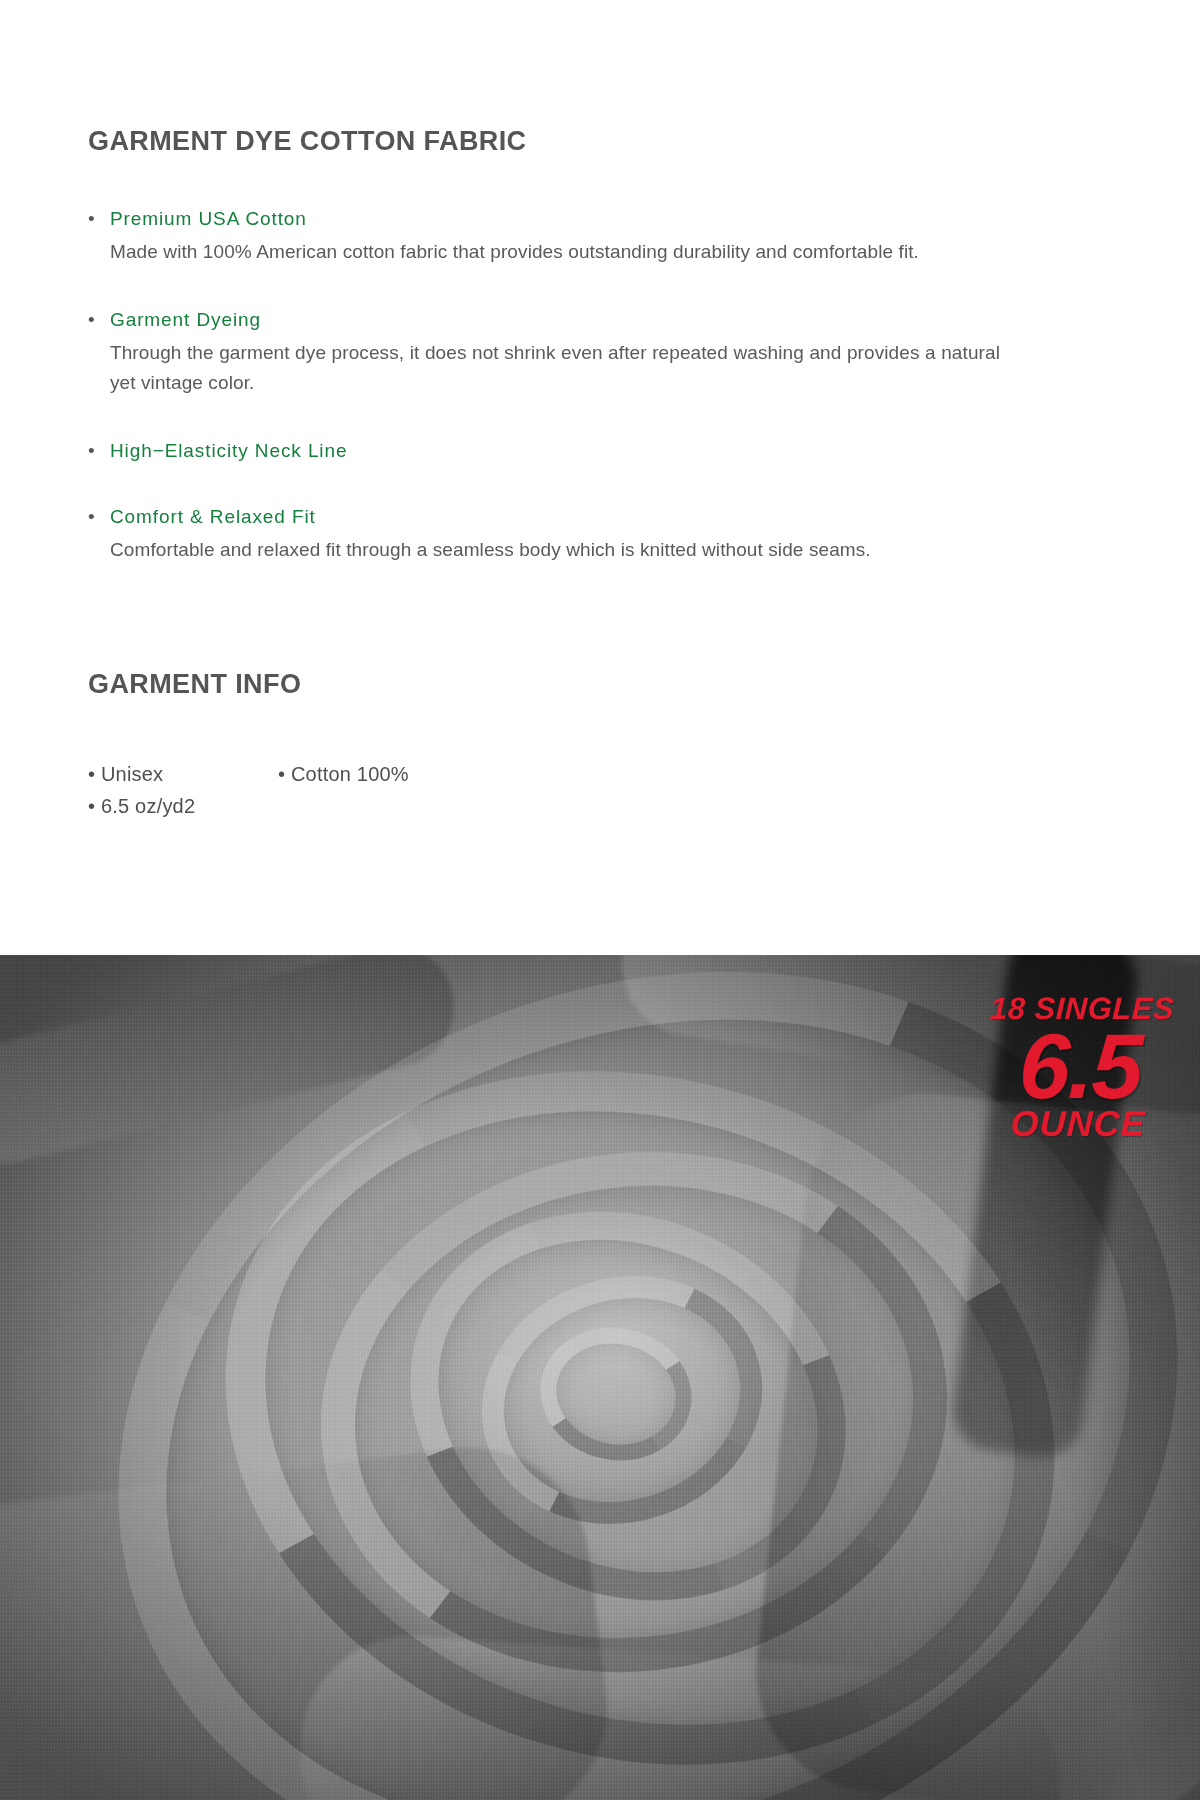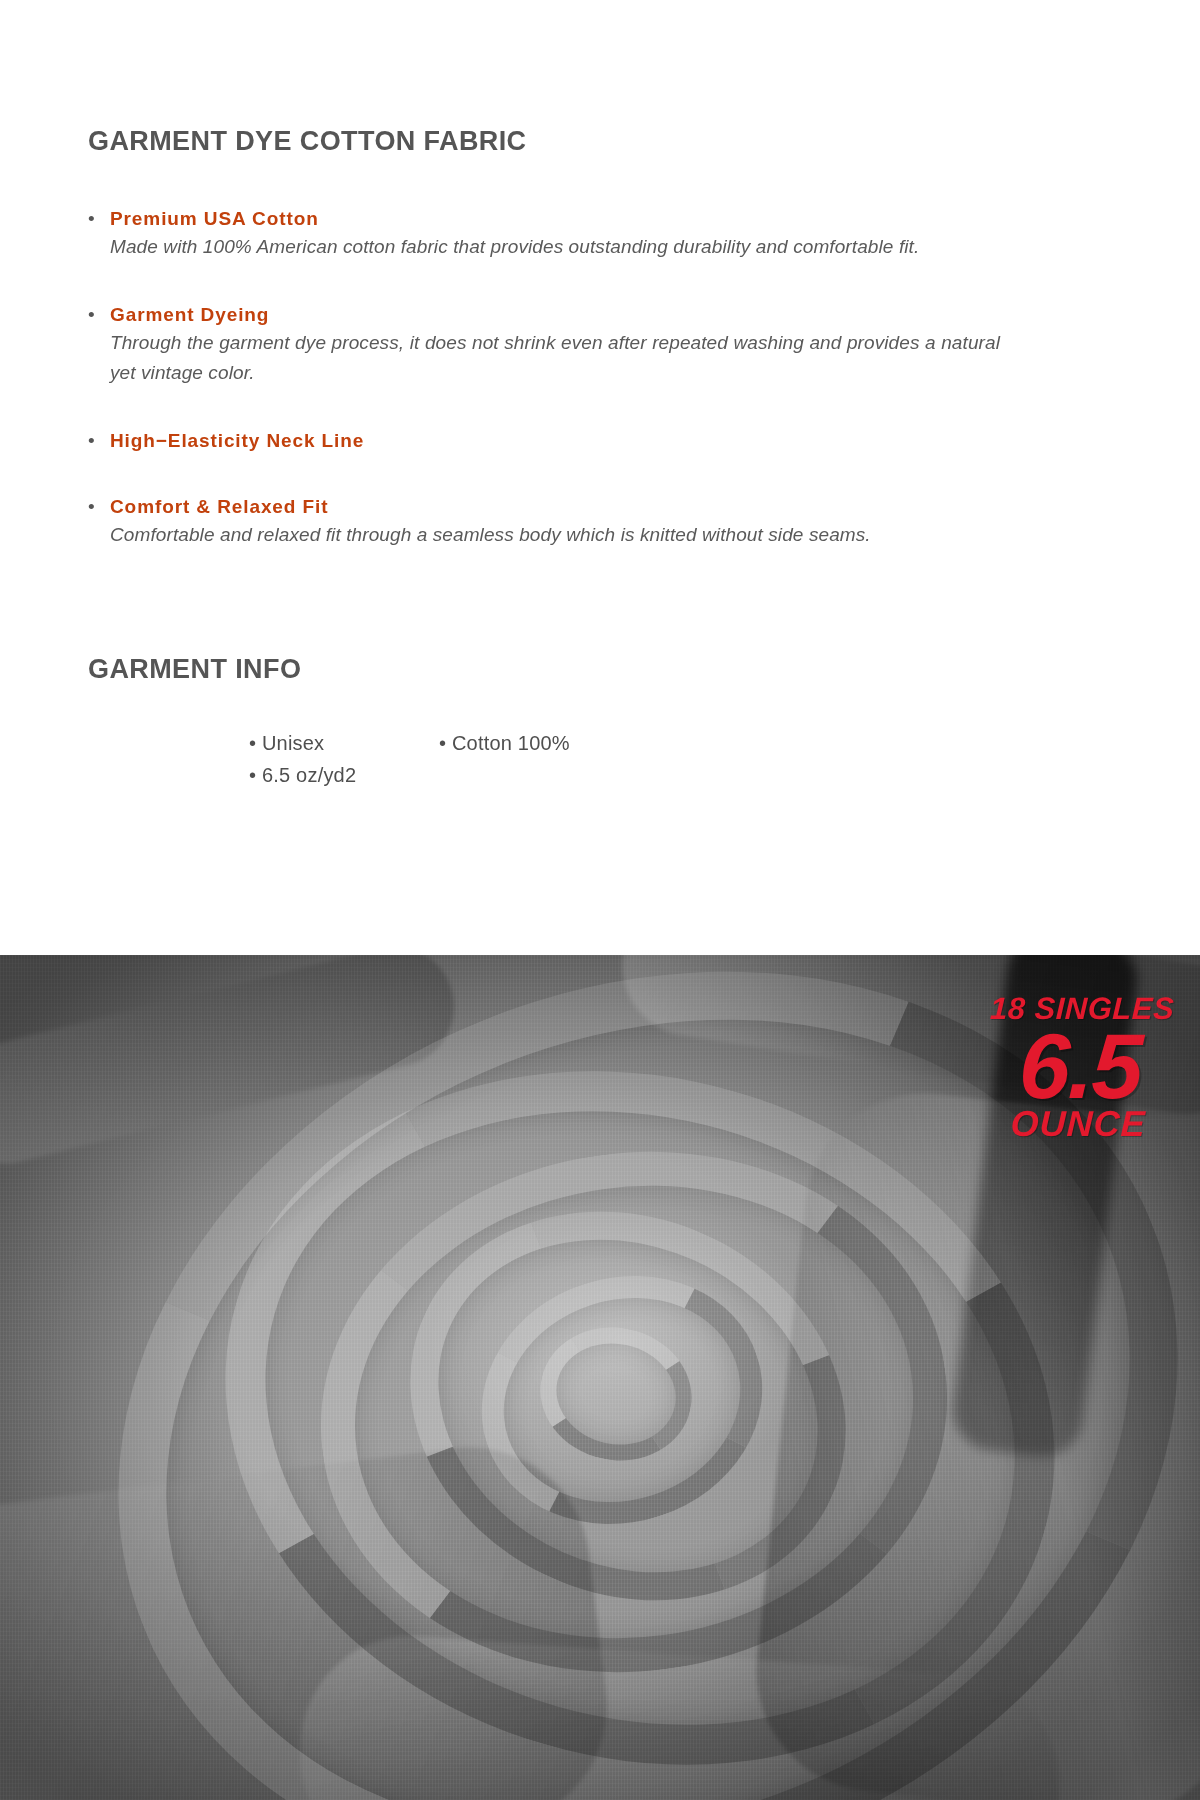--- a/index.html
+++ b/index.html
@@ -53,43 +53,42 @@
   .feature-item .bullet {
     position: absolute;
     left: 0;
     top: 0;
     font-size: 19px;
     color: #555;
     line-height: 26px;
   }
   .feature-title {
     font-size: 19px;
-    font-weight: bold;
-    color: #c2410c;
+    font-weight: normal;
+    color: #15803d;
     letter-spacing: 0.9px;
     line-height: 26px;
     display: block;
   }
   .feature-desc {
     font-size: 19px;
     color: #5a5a5a;
     line-height: 30px;
     letter-spacing: 0.1px;
     display: block;
+    margin-top: 5px;
     text-align: justify;
     max-width: 890px;
-    font-style: italic;
   }
 
   
   .info-grid {
-    margin-top: 42px;
+    margin-top: 58px;
     display: flex;
     gap: 0px;
-    justify-content: center;
   }
   .info-col { }
   .info-col.col-1 { width: 190px; }
   .info-col.col-2 { width: 430px; }
   .info-line {
     font-size: 20px;
     color: #4f4f4f;
     line-height: 32px;
     letter-spacing: 0.2px;
     white-space: nowrap;

